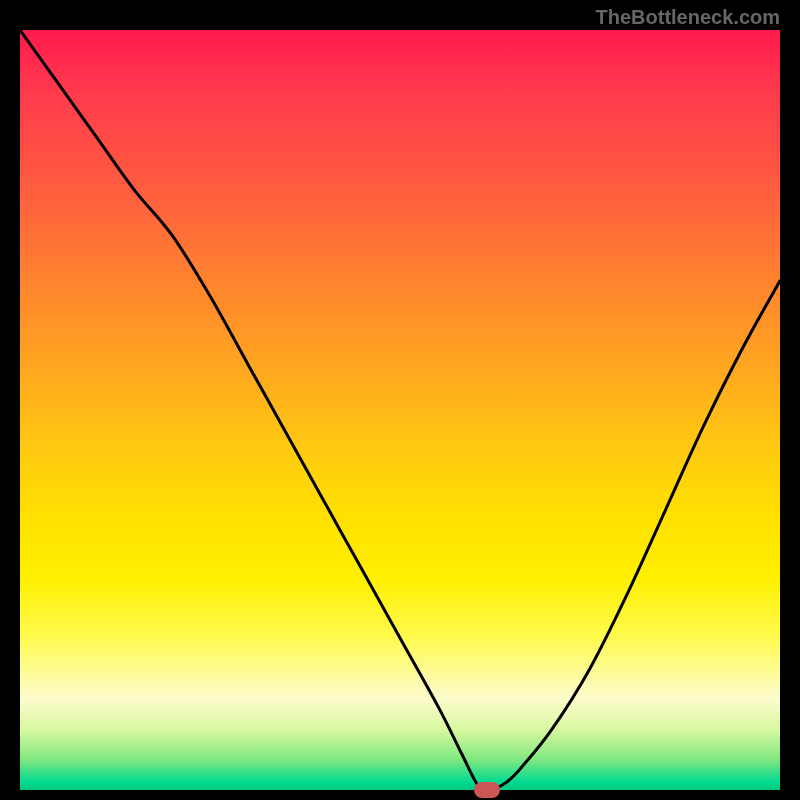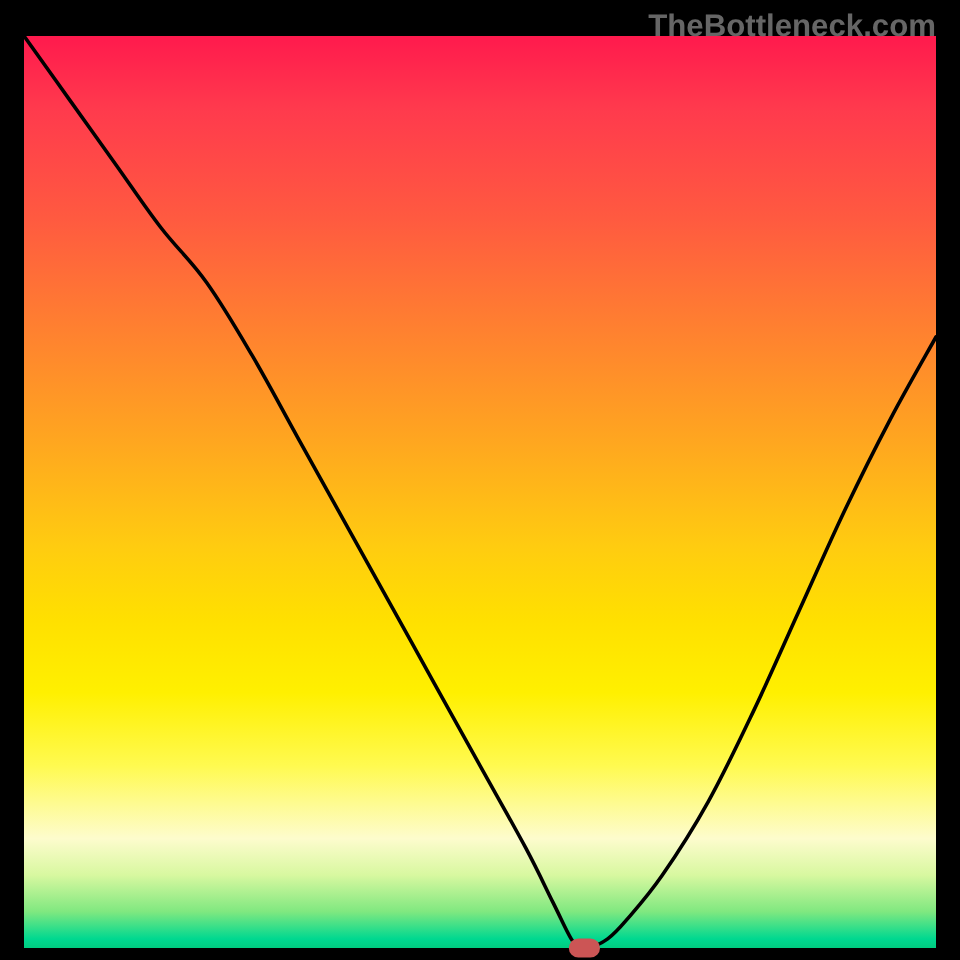--- a/index.html
+++ b/index.html
@@ -9,21 +9,21 @@
     height: 800px;
     background: #000;
     position: relative;
     font-family: Arial, sans-serif;
   }
   .watermark {
     position: absolute;
     top: 6px;
     right: 20px;
     color: #666;
-    font-size: 26px;
+    font-size: 20px;
     font-weight: bold;
     z-index: 10;
   }
   .plot-area {
     position: absolute;
     left: 20px;
     top: 30px;
     width: 760px;
     height: 760px;
     background: linear-gradient(to bottom,

